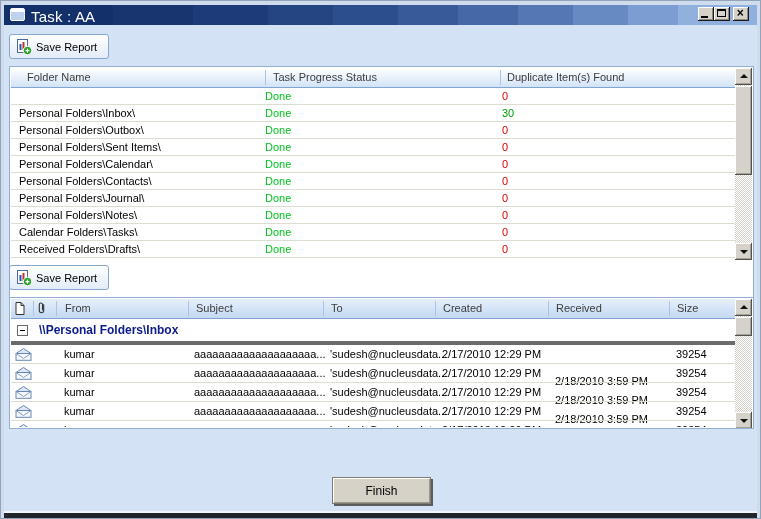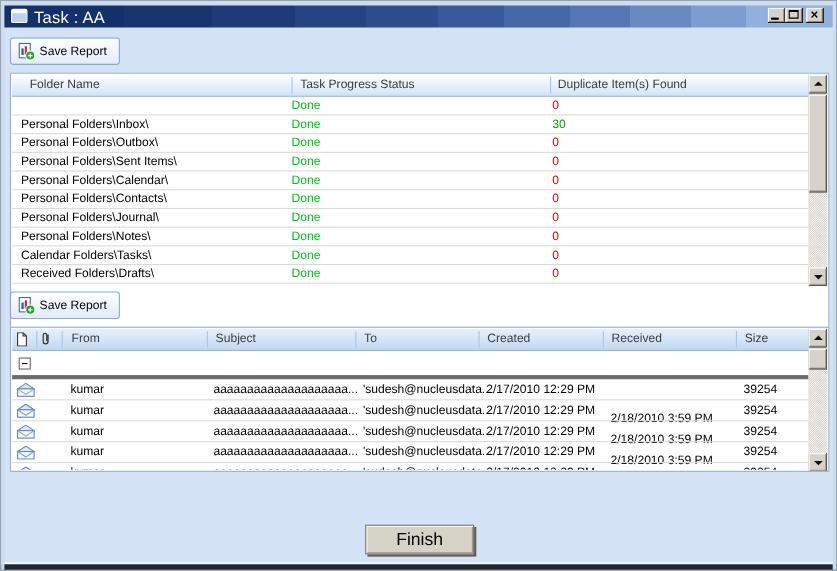--- a/index.html
+++ b/index.html
@@ -100,21 +100,21 @@
   .sb-up { top:0; } .sb-down { bottom:0; }
   .tri { position:absolute; left:5px; width:0; height:0; }
   .tri-up { top:6px; border-left:4px solid transparent; border-right:4px solid transparent; border-bottom:4px solid #111; }
   .tri-down { top:7px; border-left:4px solid transparent; border-right:4px solid transparent; border-top:4px solid #111; }
   .sb-thumb { position:absolute; left:0; width:17px; background:#d6d2ca;
     box-shadow:inset -1px -1px 0 #54524c, inset 1px 1px 0 #fff, inset -2px -2px 0 #a5a196; }
   .thumb1 { top:18px; height:89px; } .thumb2 { top:18px; height:19px; }
 
   
   .finish { position:absolute; left:331px; top:476px; width:99px; height:27px; cursor:default;
-    background:#d6d2c8; border:1px solid #7d7d74; font-family:inherit; font-size:16px; color:#000;
+    background:#d6d2c8; border:1px solid #7d7d74; font-family:inherit; font-size:12px; color:#000;
     box-shadow:inset 1px 1px 0 #ffffff, inset -1px -1px 0 #9b978d, 2px 2px 0 #5c5c5c; }
 </style>
 </head>
 <body>
 
 <div class="win">
 
   <div class="edge-top"></div>
 
   <div class="titlebar">
@@ -262,20 +262,21 @@
       <i class="hdiv t2-d1"></i>
       <i class="hdiv t2-d2"></i>
       <i class="hdiv t2-d3"></i>
       <i class="hdiv t2-d4"></i>
       <i class="hdiv t2-d5"></i>
       <i class="hdiv t2-d6"></i>
     </div>
 
     <div class="grow">
       <span class="gbox"></span>
+      <span class="glabel">\\Personal Folders\Inbox</span>
     </div>
     <div class="gsep"></div>
 
     <div class="rows2">
 
         <div class="mrow">
           <span class="env">
             <svg width="17" height="13" viewBox="0 0 17 13">
               <polygon points="1,5.5 8.5,0.5 16,5.5" fill="#dce8f8" stroke="#6a86b0"></polygon>
               <rect x="1" y="5.5" width="15" height="6.8" fill="#f4f8ff" stroke="#6a86b0"></rect>

